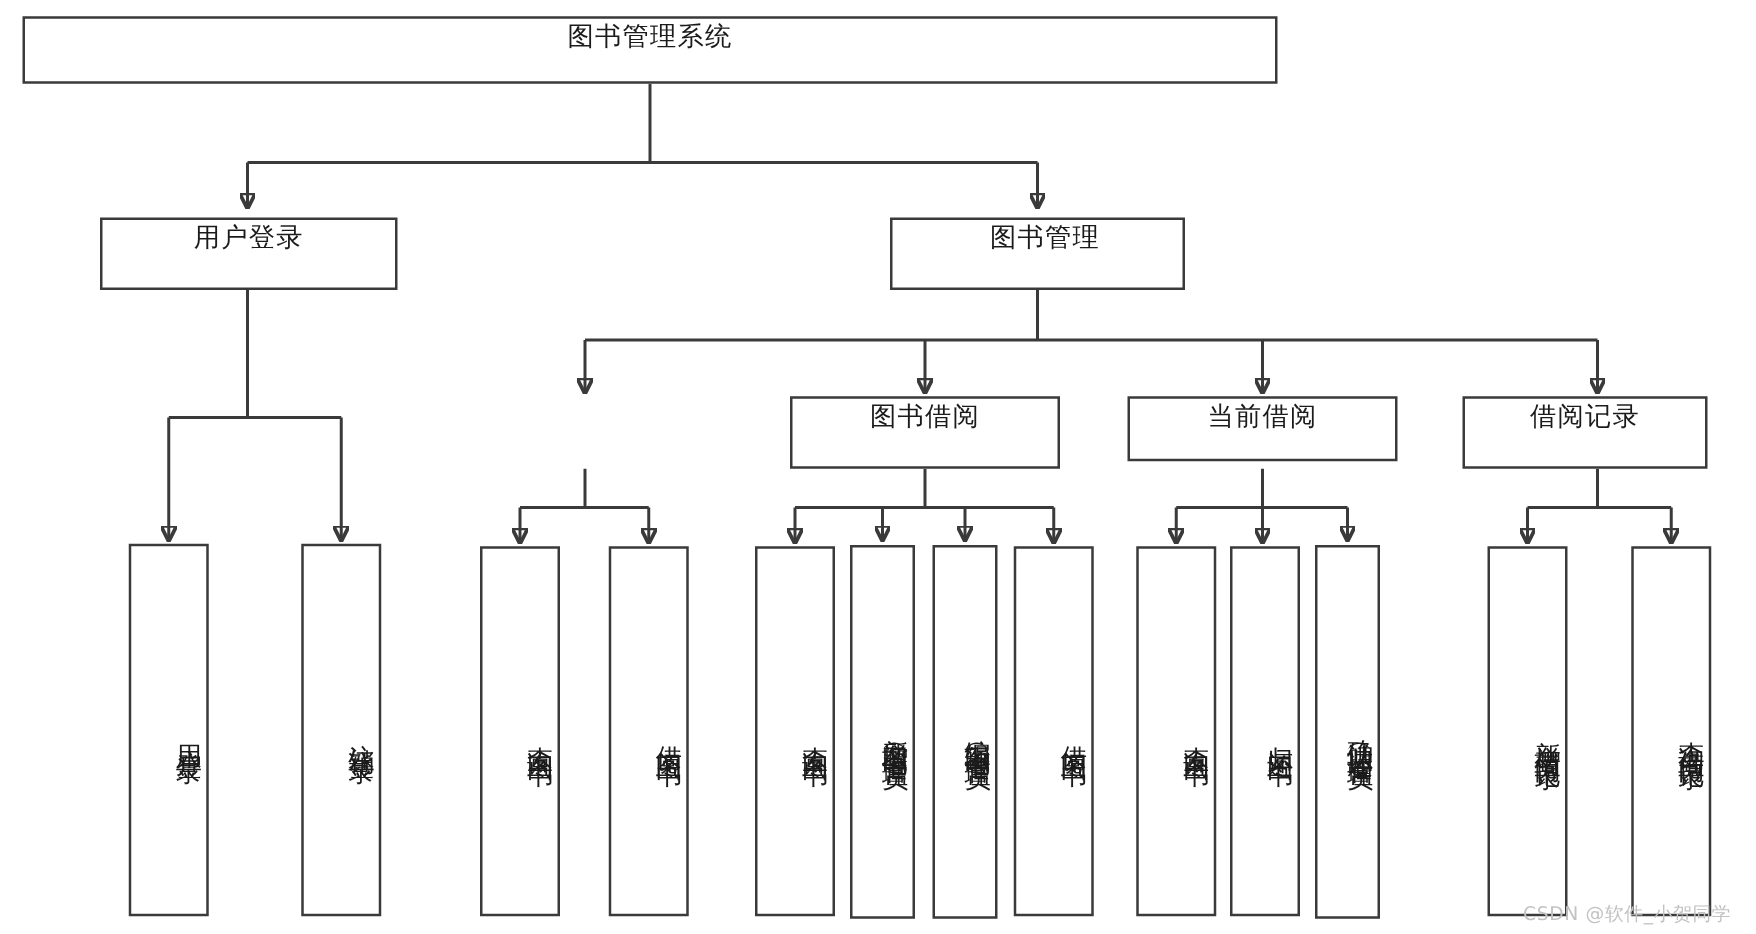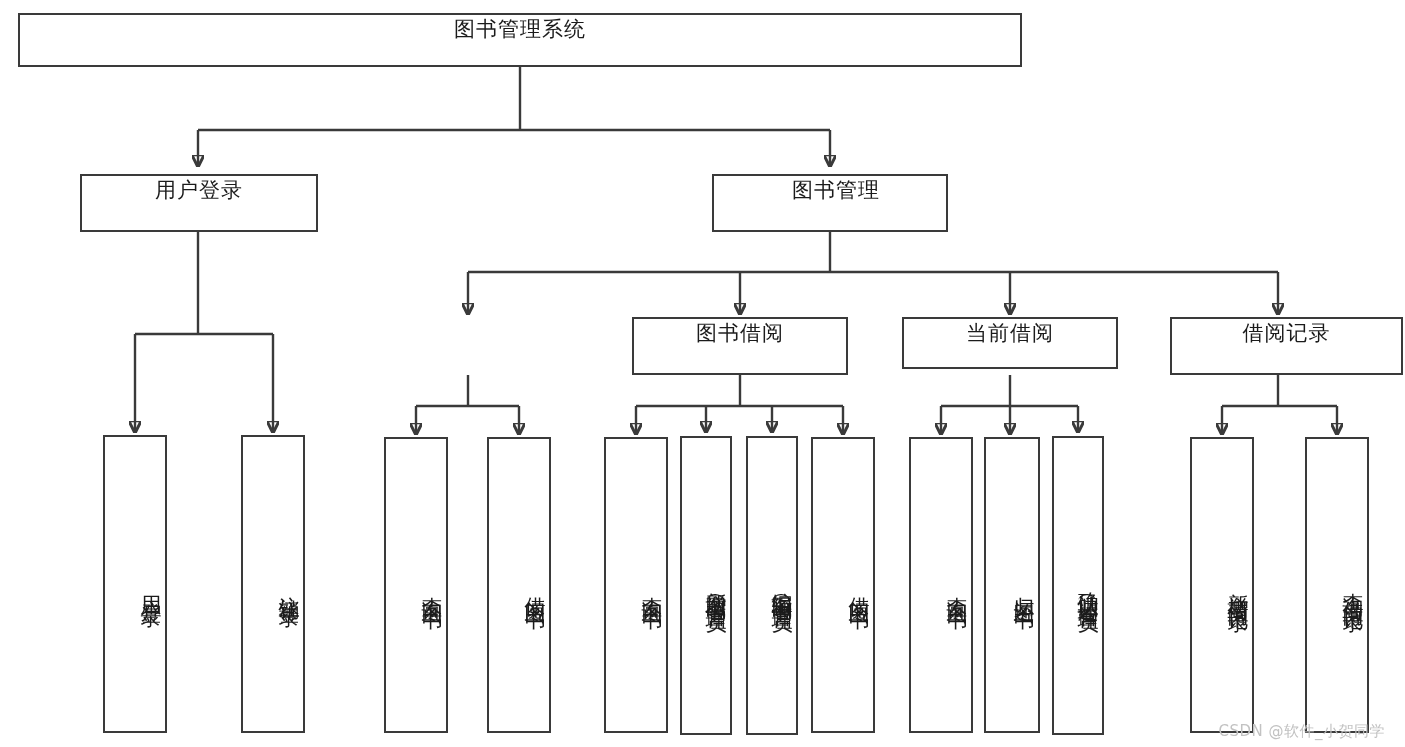--- a/index.html
+++ b/index.html
@@ -133,21 +133,21 @@
 
 
   <div class="node horiz" style="left:632px; top:317px; width:216px; height:58px;">
     <span>图书借阅</span>
   </div>
 
   <div class="node horiz" style="left:902px; top:317px; width:216px; height:52px;">
     <span>当前借阅</span>
   </div>
 
-  <div class="node horiz" style="left:1170px; top:317px; width:233px; height:58px;">
+  <div class="node horiz" style="left:1170px; top:317px; width:196px; height:58px;">
     <span>借阅记录</span>
   </div>
 
   <div class="node vert" style="left:103px; top:435px; width:64px; height:298px;">
     <span>用户登录</span>
   </div>
 
   <div class="node vert" style="left:241px; top:435px; width:64px; height:298px;">
     <span>注销登录</span>
   </div>

